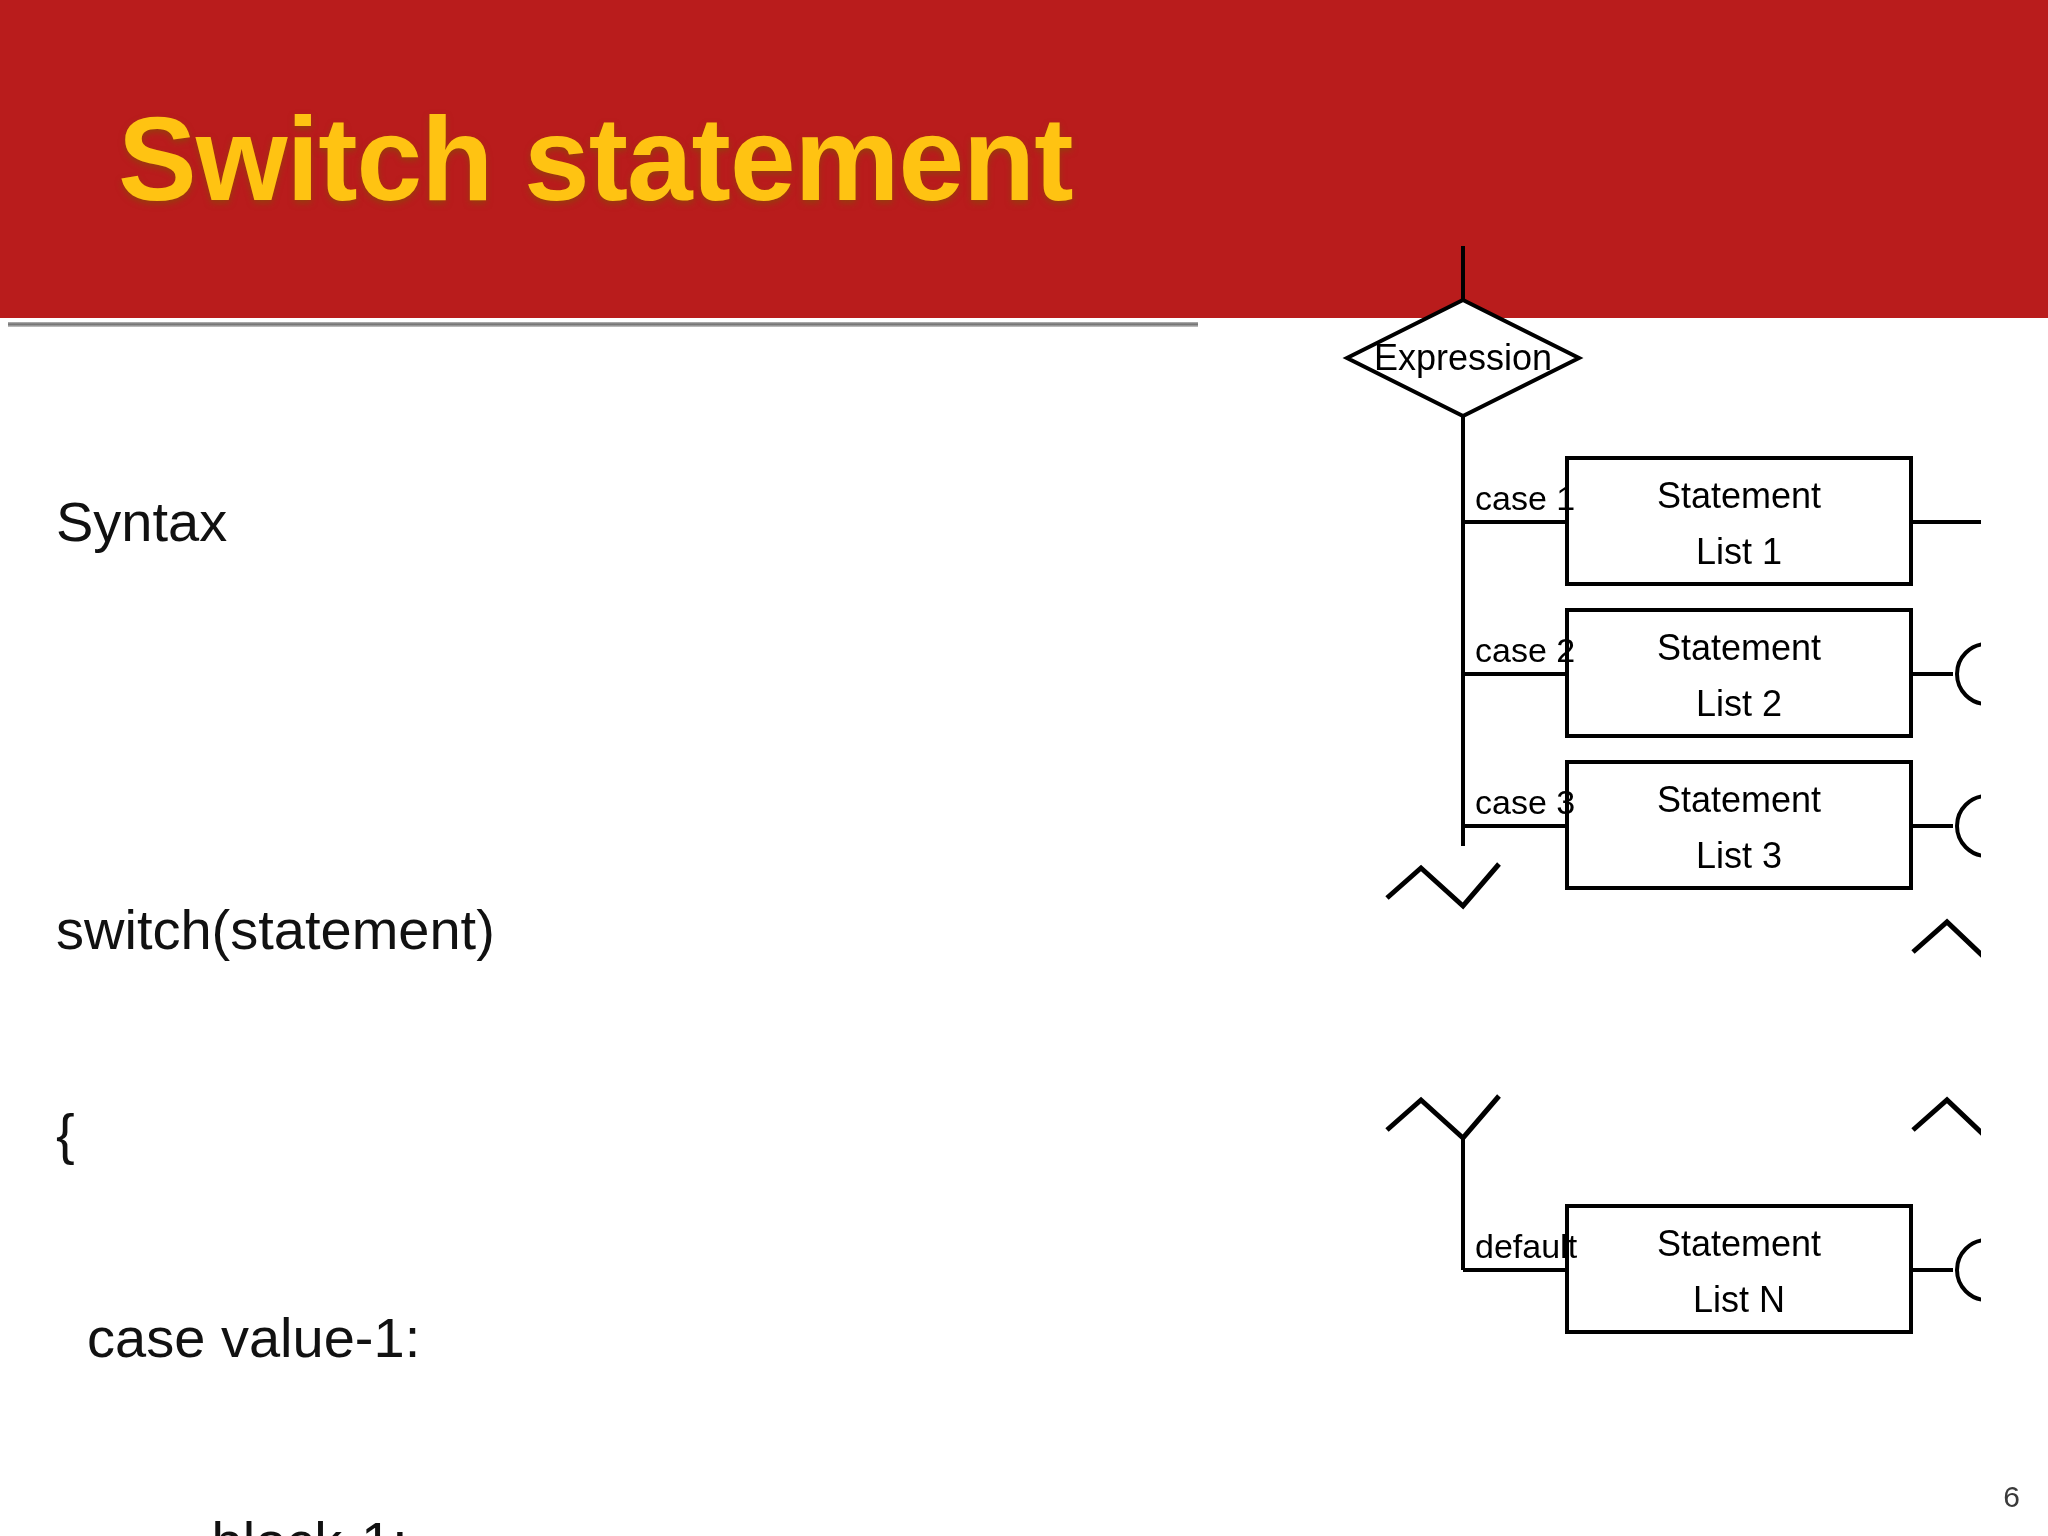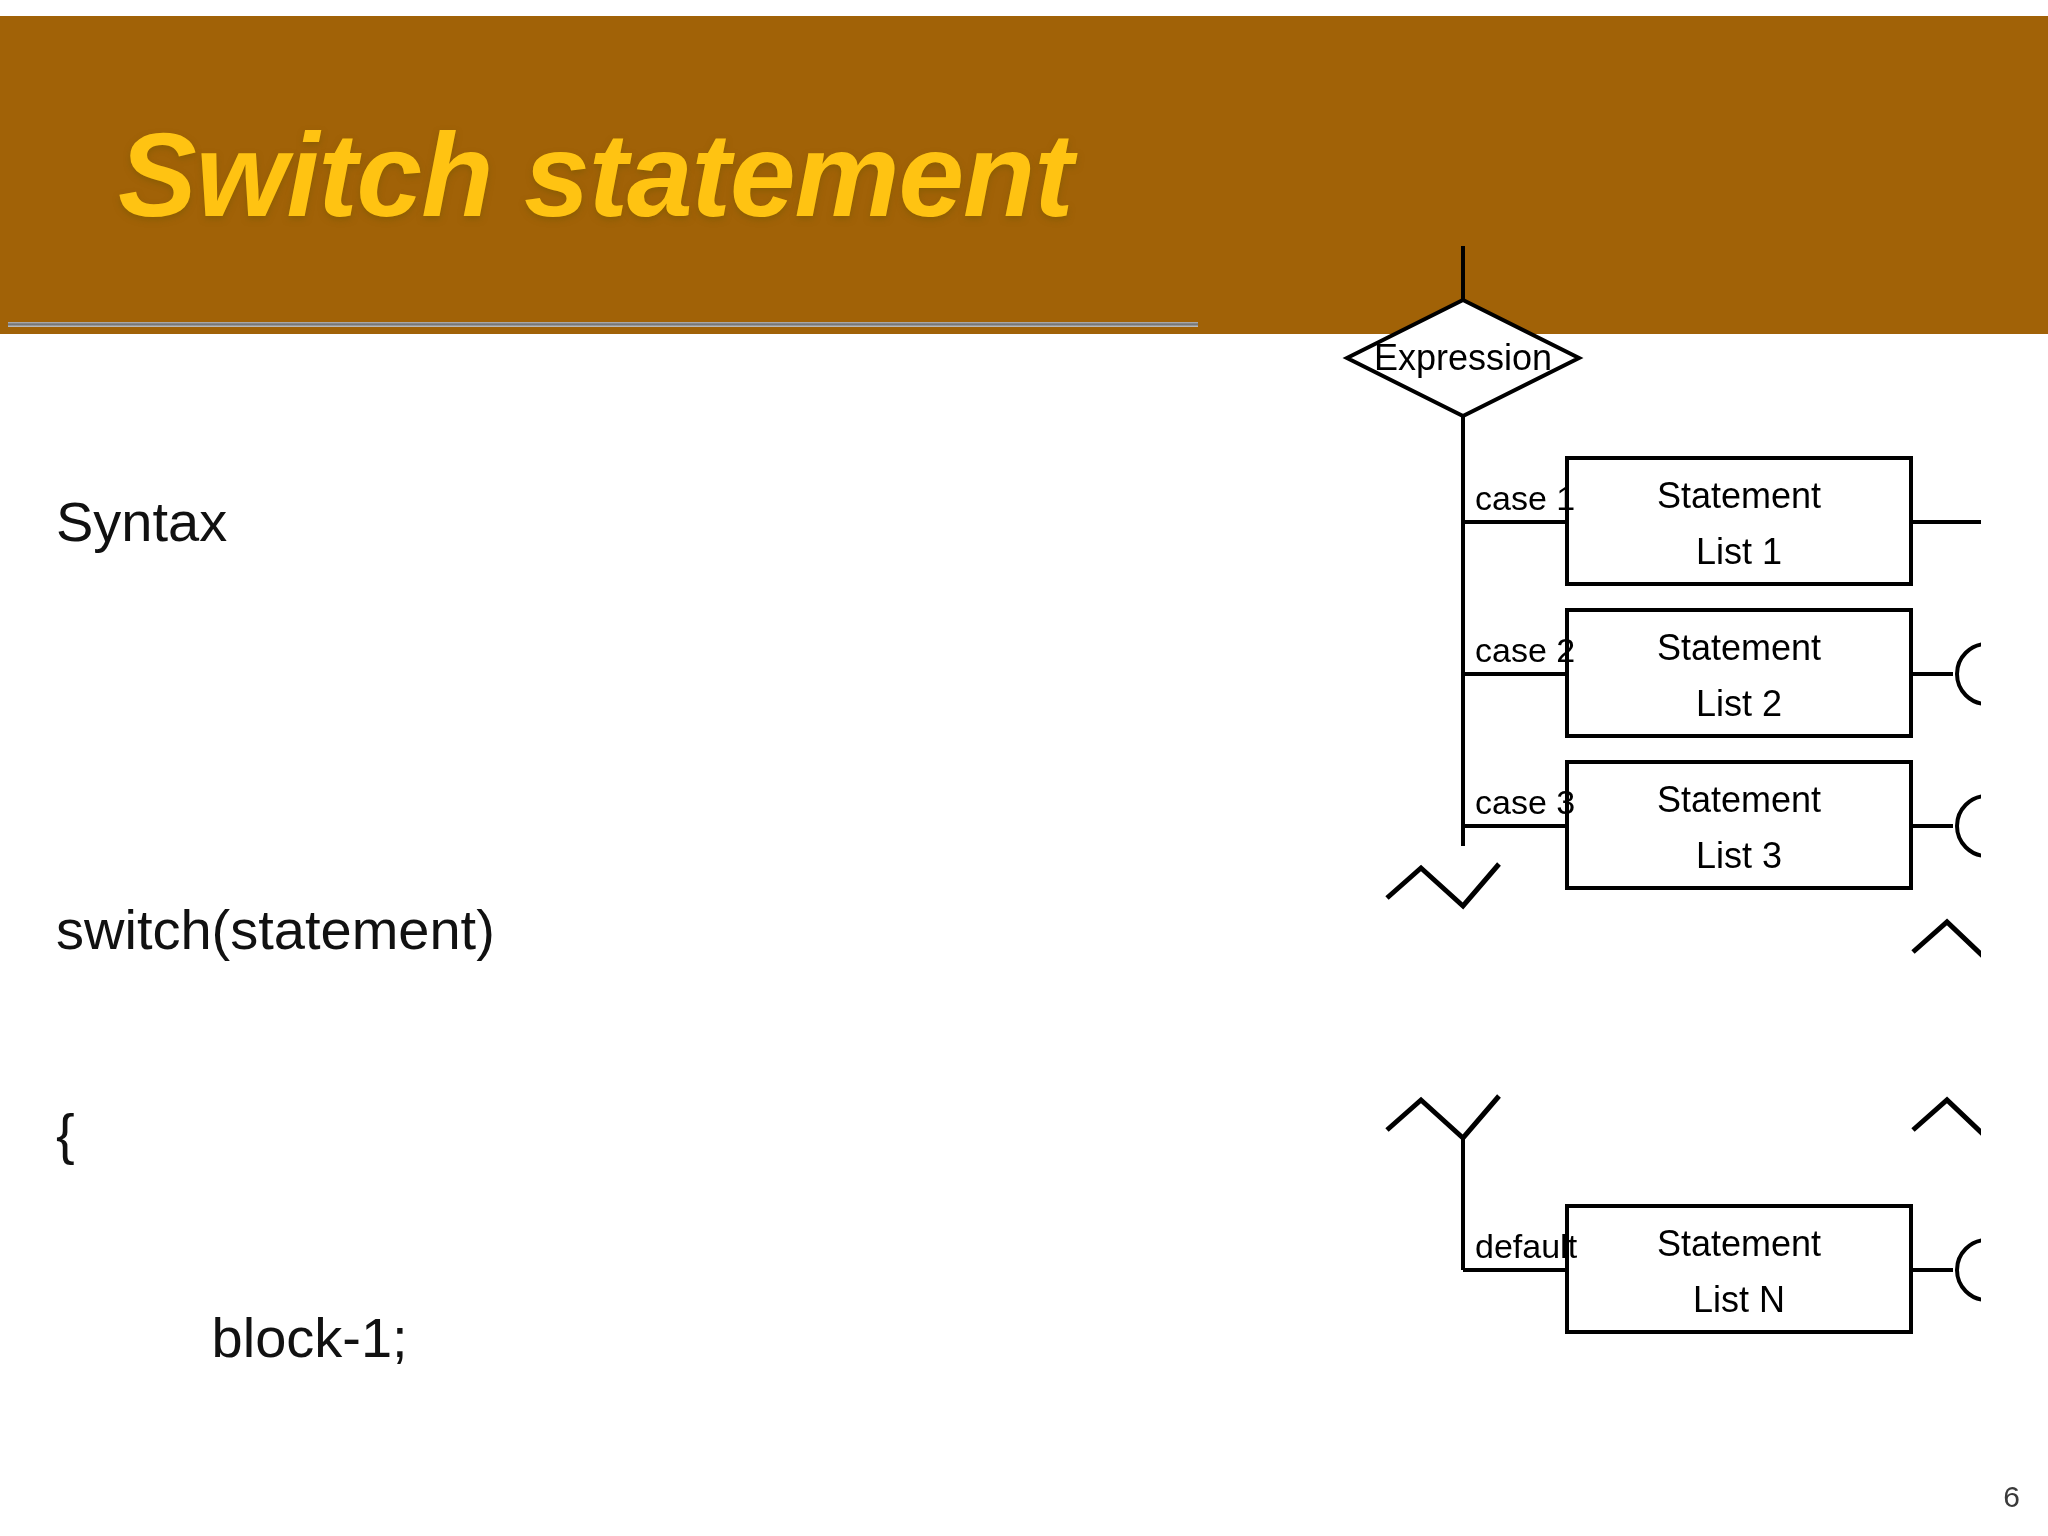--- a/index.html
+++ b/index.html
@@ -12,25 +12,24 @@
     width: 2048px;
     height: 1536px;
     background: #ffffff;
     overflow: hidden;
     font-family: "Liberation Sans", sans-serif;
   }
 
   
   #title-band {
     position: absolute;
-    left: 0; top: 16px;
+    left: 0; top: 0;
     width: 2048px;
     height: 318px;
-    background: #a16207;
-    font-style: italic;
+    background: #b91c1c;
   }
   #slide-title {
     position: absolute;
     left: 118px;
     top: 98px;
     font-size: 118px;
     font-weight: bold;
     color: #FFC312;
     letter-spacing: -1px;
     line-height: 1.05;
@@ -93,20 +92,21 @@
   <div id="title-band">
     <div id="slide-title">Switch statement</div>
   </div>
   <div id="title-rule"></div>
 
   <div id="syntax-block">
     <span class="code-line">Syntax</span>
     <span class="code-line blank"></span>
     <span class="code-line">switch(statement)</span>
     <span class="code-line">{</span>
+    <span class="code-line">  case value-1:</span>
     <span class="code-line">          block-1;</span>
     
     
     
     
     
     
     
     
     

